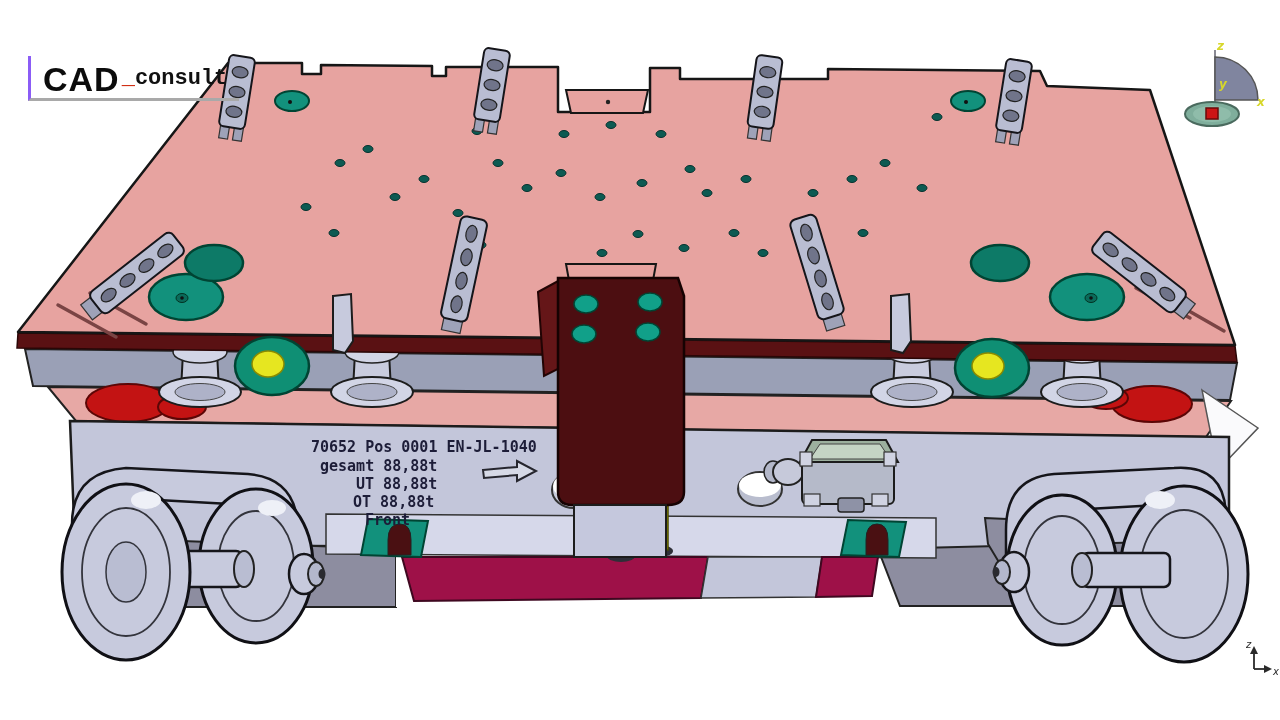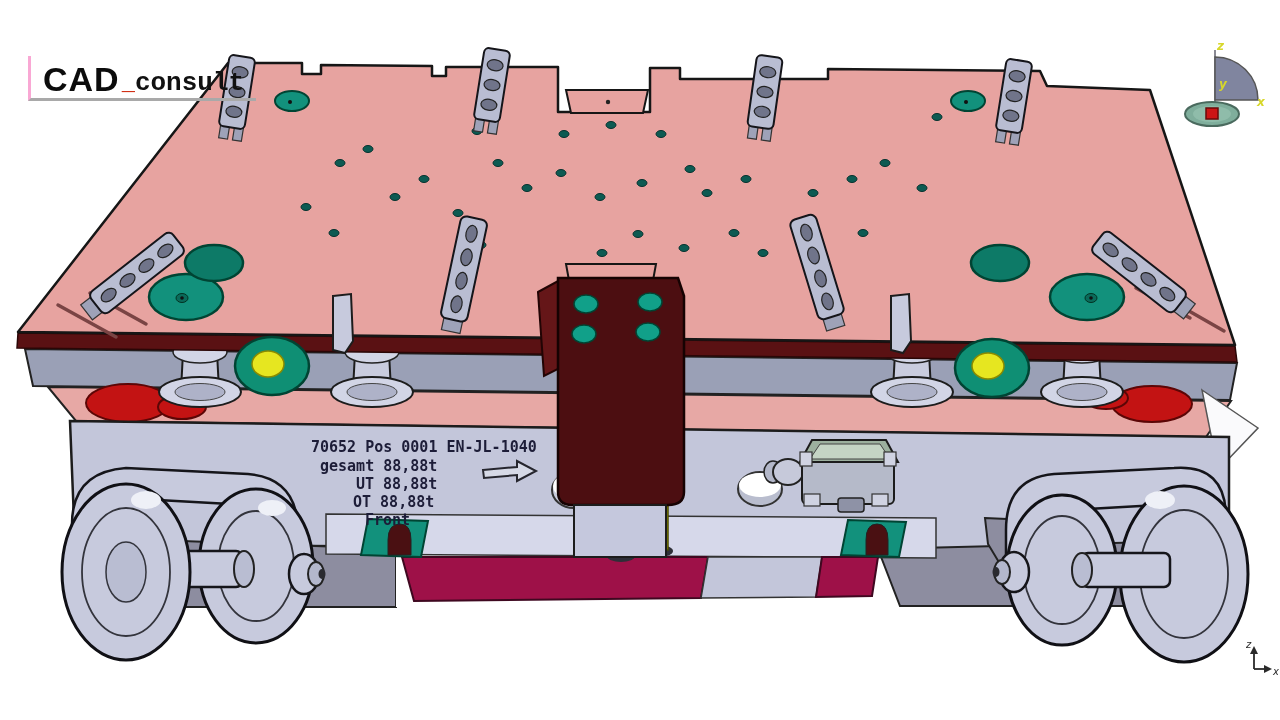--- a/index.html
+++ b/index.html
@@ -1,26 +1,26 @@
 <!DOCTYPE html>
 <html><head>
 <meta charset="utf-8">
 <style>
   html,body{margin:0;padding:0;background:#fff;}
   .stage{position:relative;width:1280px;height:720px;background:#ffffff;overflow:hidden;
          font-family:"Liberation Sans",sans-serif;}
   .viewport{position:absolute;left:0;top:0;}
   .logo{position:absolute;left:28px;top:56px;padding:6px 12px 2px 12px;
-        border-left:3px solid #f9a8d4;border-bottom:3px solid #a9a9a9;
-        display:flex;align-items:flex-end;z-index:5;background:transparent;}
+        border-left:3px solid #8b5cf6;border-bottom:3px solid #a9a9a9;
+        display:flex;align-items:center;z-index:5;background:transparent;}
   .logo-cad{font-family:"Liberation Sans",sans-serif;font-weight:800;font-size:34px;
             color:#0c0c0c;letter-spacing:1px;line-height:1;}
   .logo-underscore{font-family:"Liberation Mono",monospace;font-weight:700;font-size:22px;
             color:#cf2408;margin-left:2px;line-height:1;}
-  .logo-consult{font-family:"Liberation Mono",monospace;font-weight:700;font-size:26px;
+  .logo-consult{font-family:"Liberation Mono",monospace;font-weight:700;font-size:22px;
             color:#111;line-height:1;}
   text.dielabel{font-family:"DejaVu Sans Mono",monospace;font-weight:700;font-size:15px;fill:#1d1d38;}
   text.axis{font-family:"DejaVu Sans",sans-serif;font-style:italic;font-size:12px;fill:#d7d72a;font-weight:700;}
   text.triad{font-family:"DejaVu Sans",sans-serif;font-style:italic;font-size:10px;fill:#2a2a2a;}
 </style>
 </head>
 <body>
 
 <div class="stage">
 

